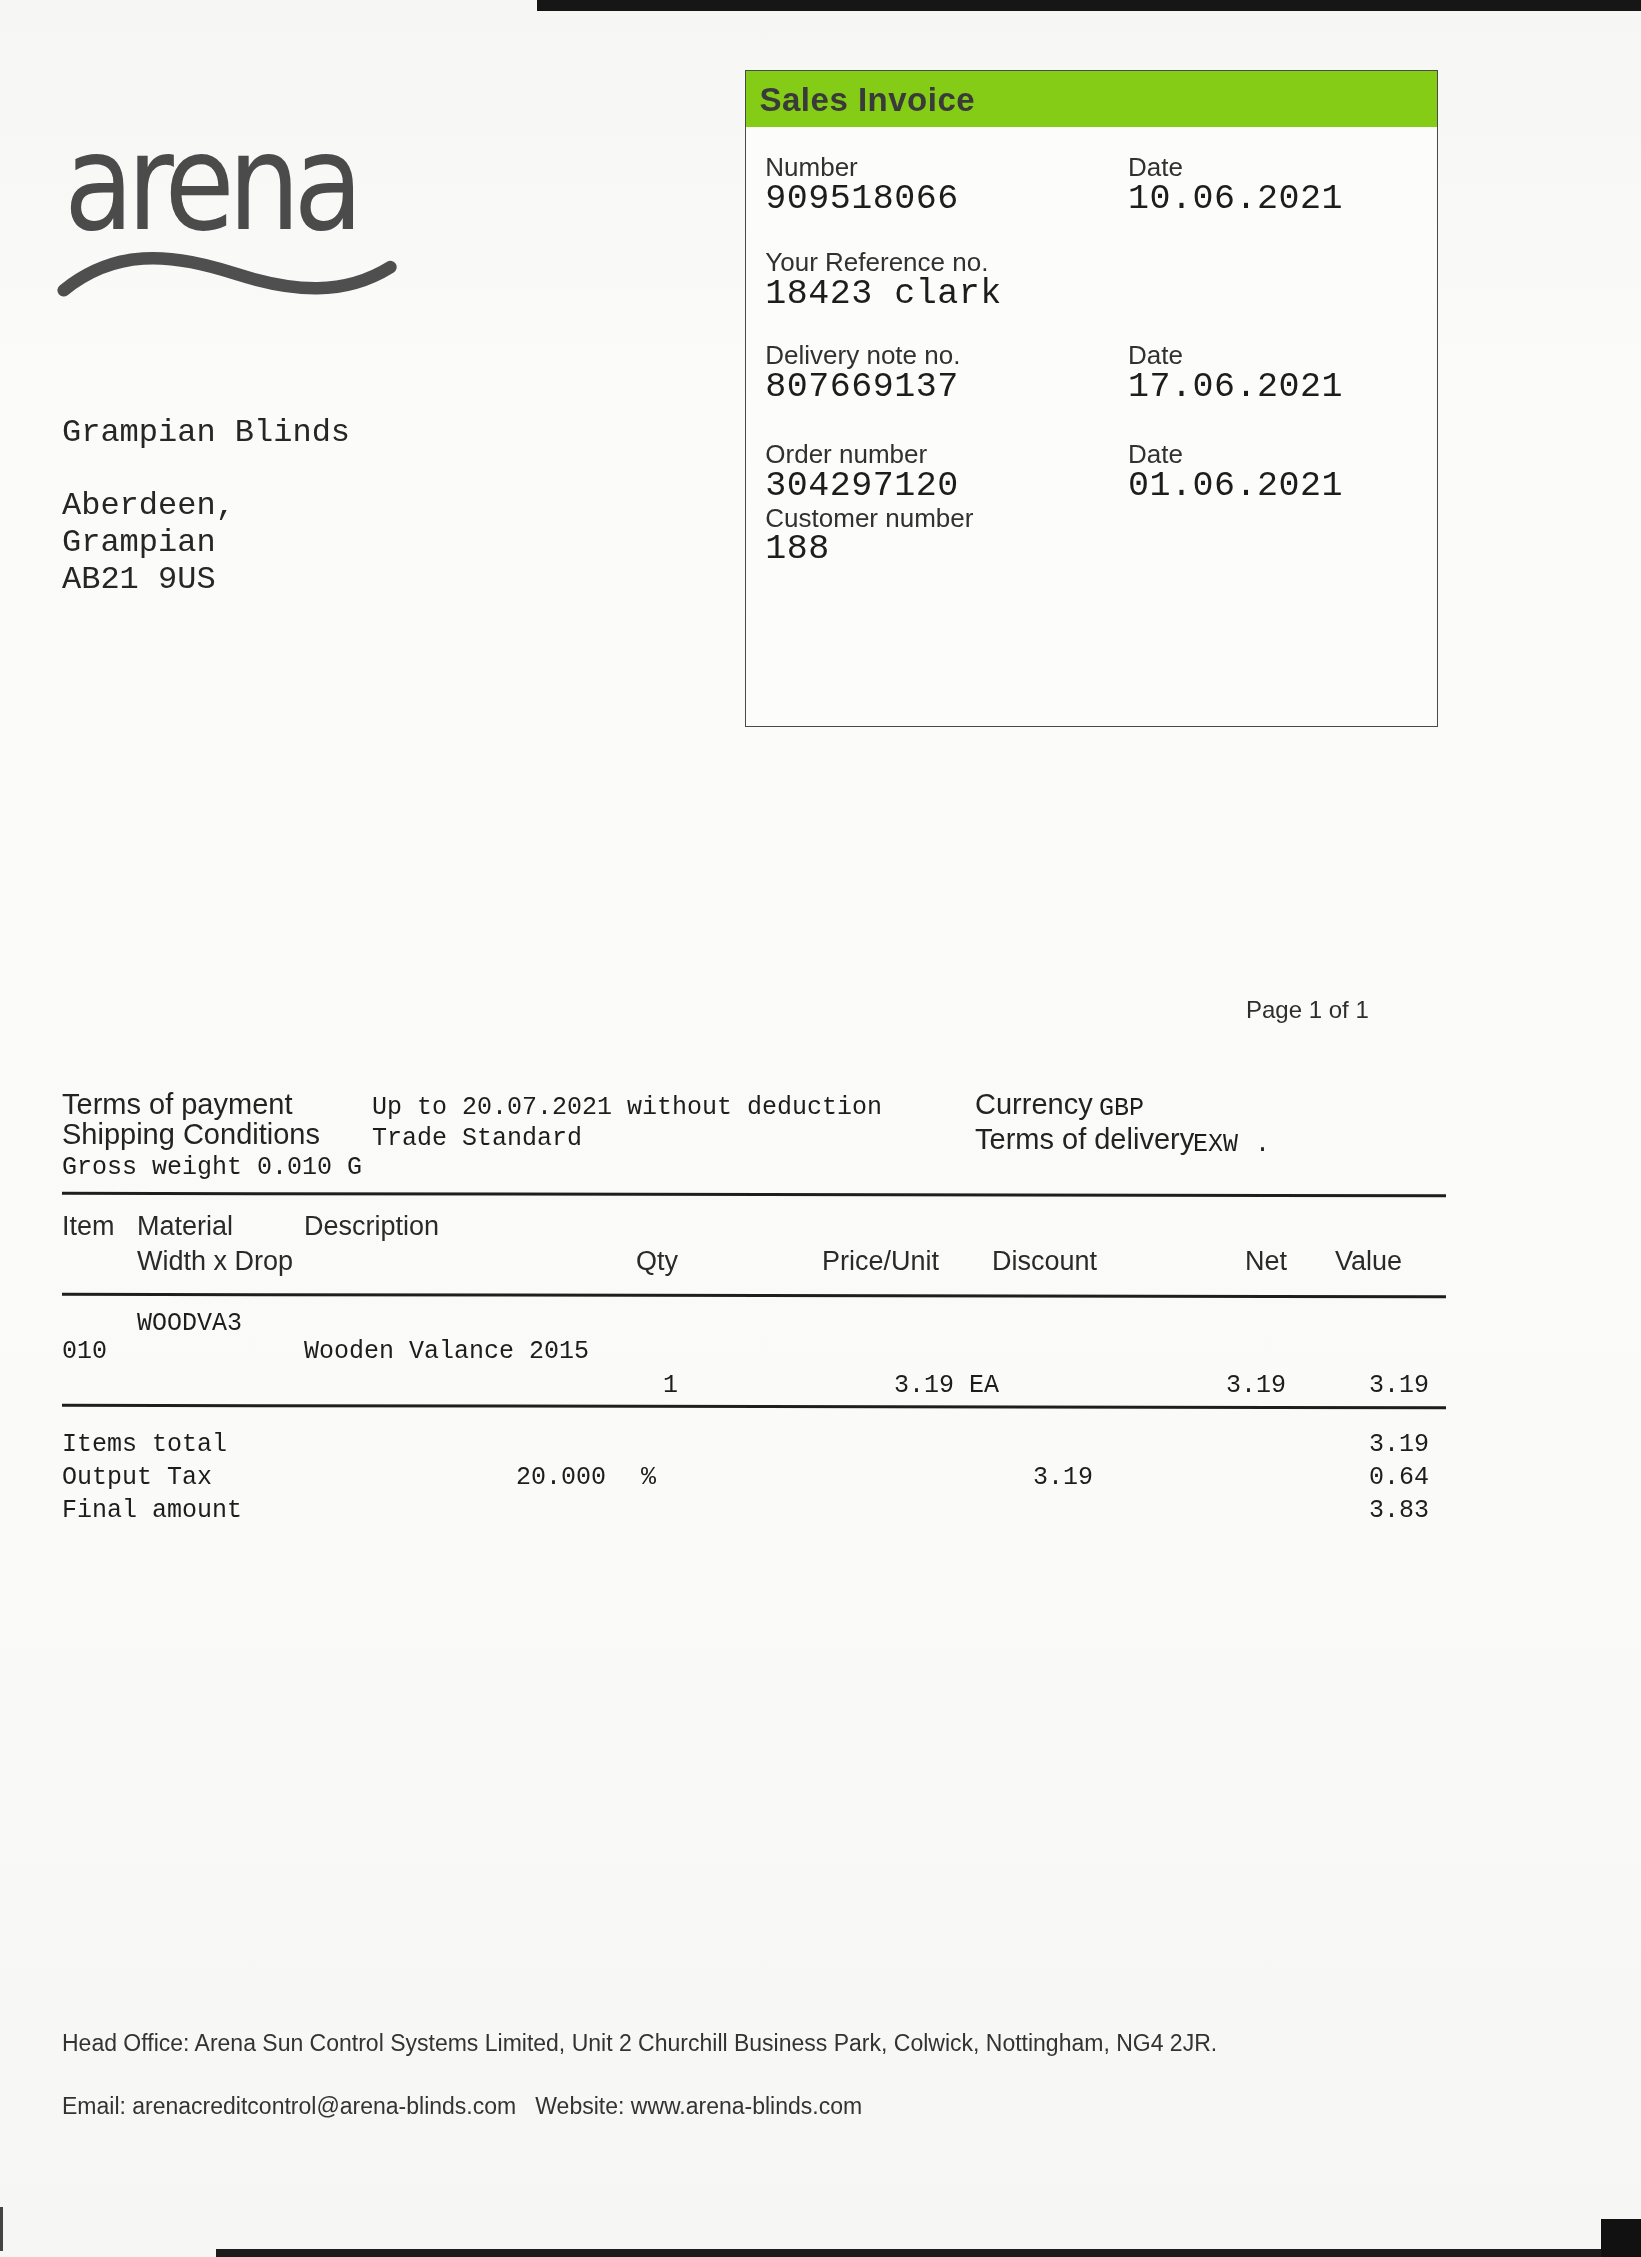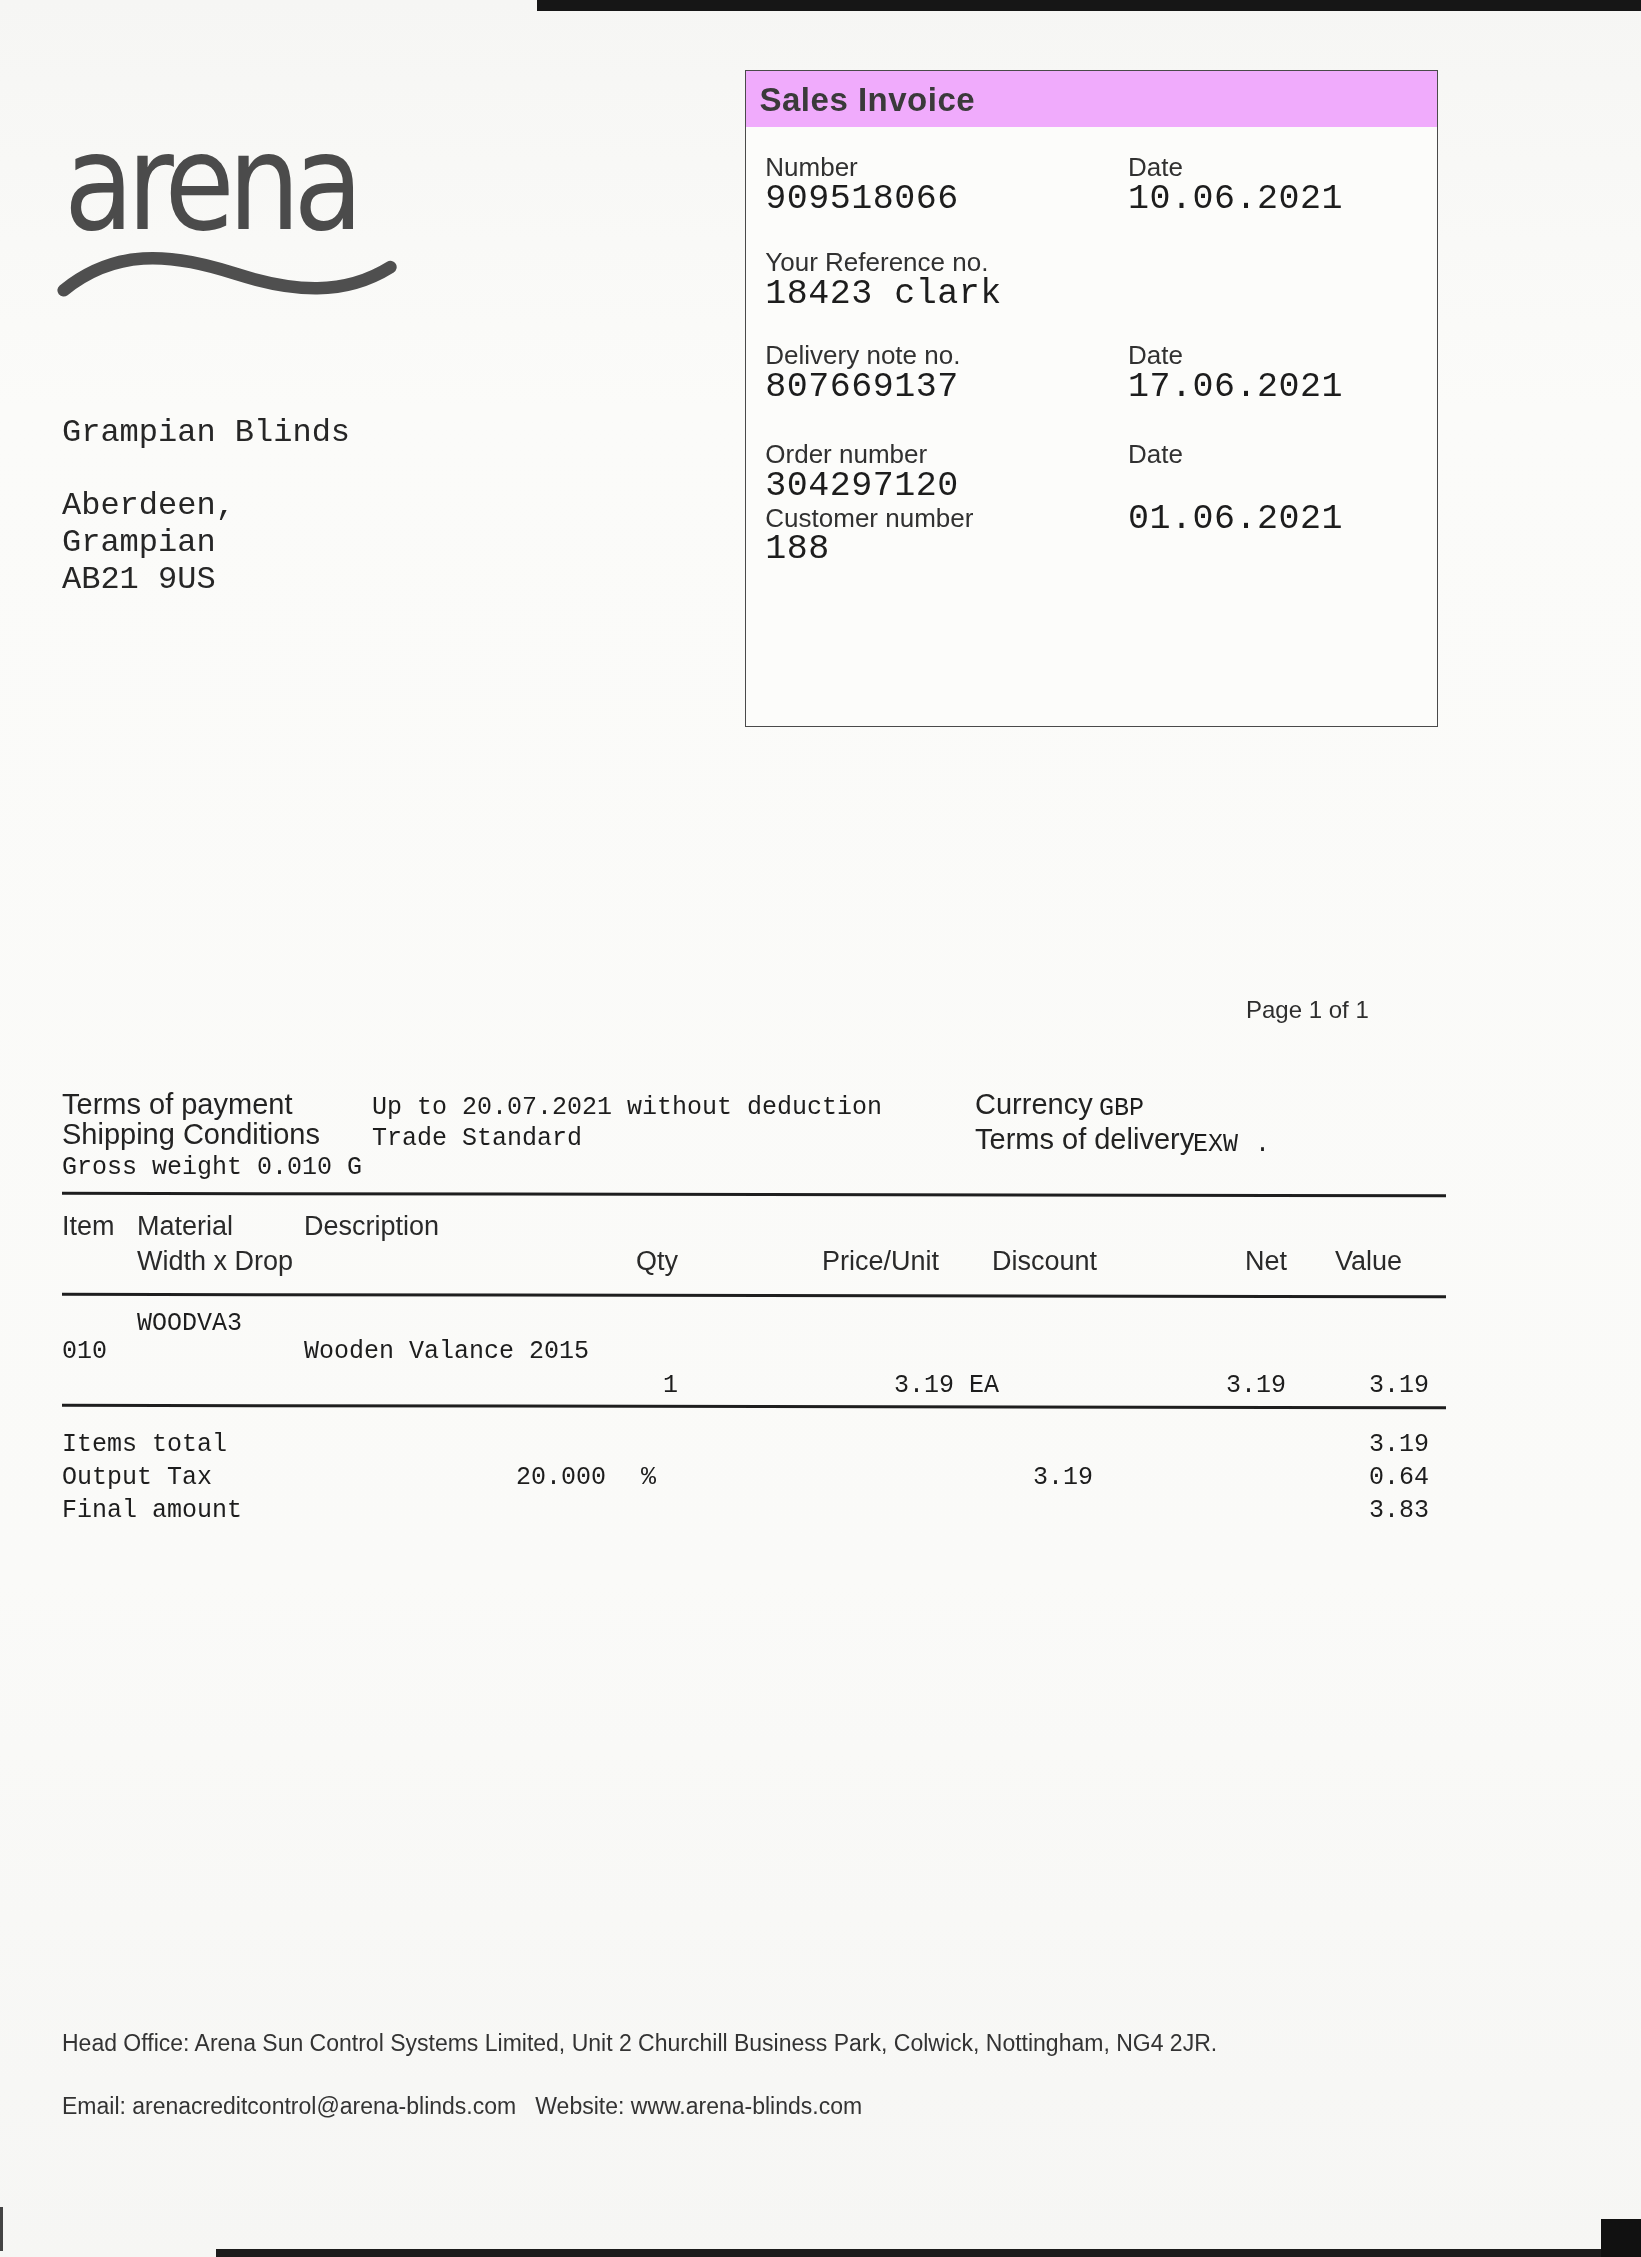--- a/index.html
+++ b/index.html
@@ -25,21 +25,21 @@
   }
   .logo-swoosh{left:54px;top:238px;}
   
   .addr{left:62px;font-size:32px;line-height:32px;color:#262626;}
   
   .invoice-box{
     left:745px;top:70px;width:693px;height:657px;
     border:1.9px solid #4a4a4a;background:#fcfcfa;box-sizing:border-box;
   }
   .box-titlebar{
-    position:absolute;left:0;top:0;width:100%;height:56px;background:#f0abfc;
+    position:absolute;left:0;top:0;width:100%;height:56px;background:#84cc16;
   }
   .box-title{
     position:absolute;left:13.5px;top:9.7px;font-size:33px;font-weight:bold;color:#3a3a3a;
     letter-spacing:0.5px;
   }
   .f-label{position:absolute;font-size:26px;color:#313131;}
   .f-value{position:absolute;font-size:35px;letter-spacing:0.5px;}
   .page-label{left:1246px;top:996px;font-size:24px;color:#2e2e2e;}
   
   .t-label{font-size:29px;color:#232323;}
@@ -85,21 +85,21 @@
     <div class="f-value mono" style="left:19.3px;top:203px;">18423 clark</div>
 
     <div class="f-label sans" style="left:19.3px;top:269px;text-align:right;">Delivery note no.</div>
     <div class="f-value mono" style="left:19.3px;top:296px;">807669137</div>
     <div class="f-label sans" style="left:382px;top:269px;">Date</div>
     <div class="f-value mono" style="left:382px;top:296px;">17.06.2021</div>
 
     <div class="f-label sans" style="left:19.3px;top:368px;">Order number</div>
     <div class="f-value mono" style="left:19.3px;top:395px;">304297120</div>
     <div class="f-label sans" style="left:382px;top:368px;">Date</div>
-    <div class="f-value mono" style="left:382px;top:395px;margin-top:33px;">01.06.2021</div>
+    <div class="f-value mono" style="left:382px;top:395px;">01.06.2021</div>
 
     <div class="f-label sans" style="left:19.3px;top:432px;">Customer number</div>
     <div class="f-value mono" style="left:19.3px;top:458px;">188</div>
   </div>
 
   <div class="abs page-label sans">Page 1 of 1</div>
 
   <div class="abs t-label sans" style="left:62px;top:1088px;">Terms of payment</div>
   <div class="abs t-value mono" style="left:372px;top:1093px;">Up to 20.07.2021 without deduction</div>
   <div class="abs t-label sans" style="left:62px;top:1118px;">Shipping Conditions</div>

